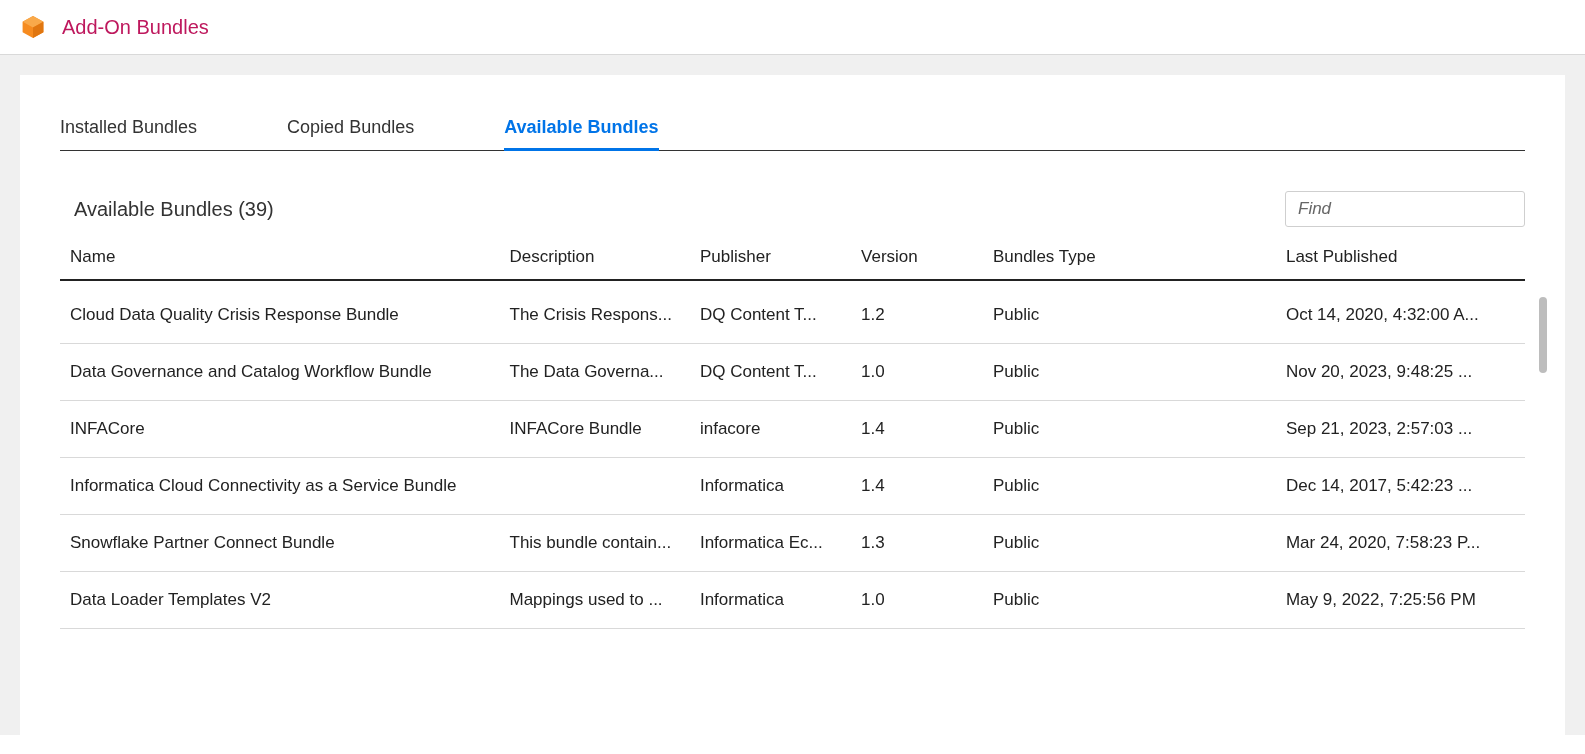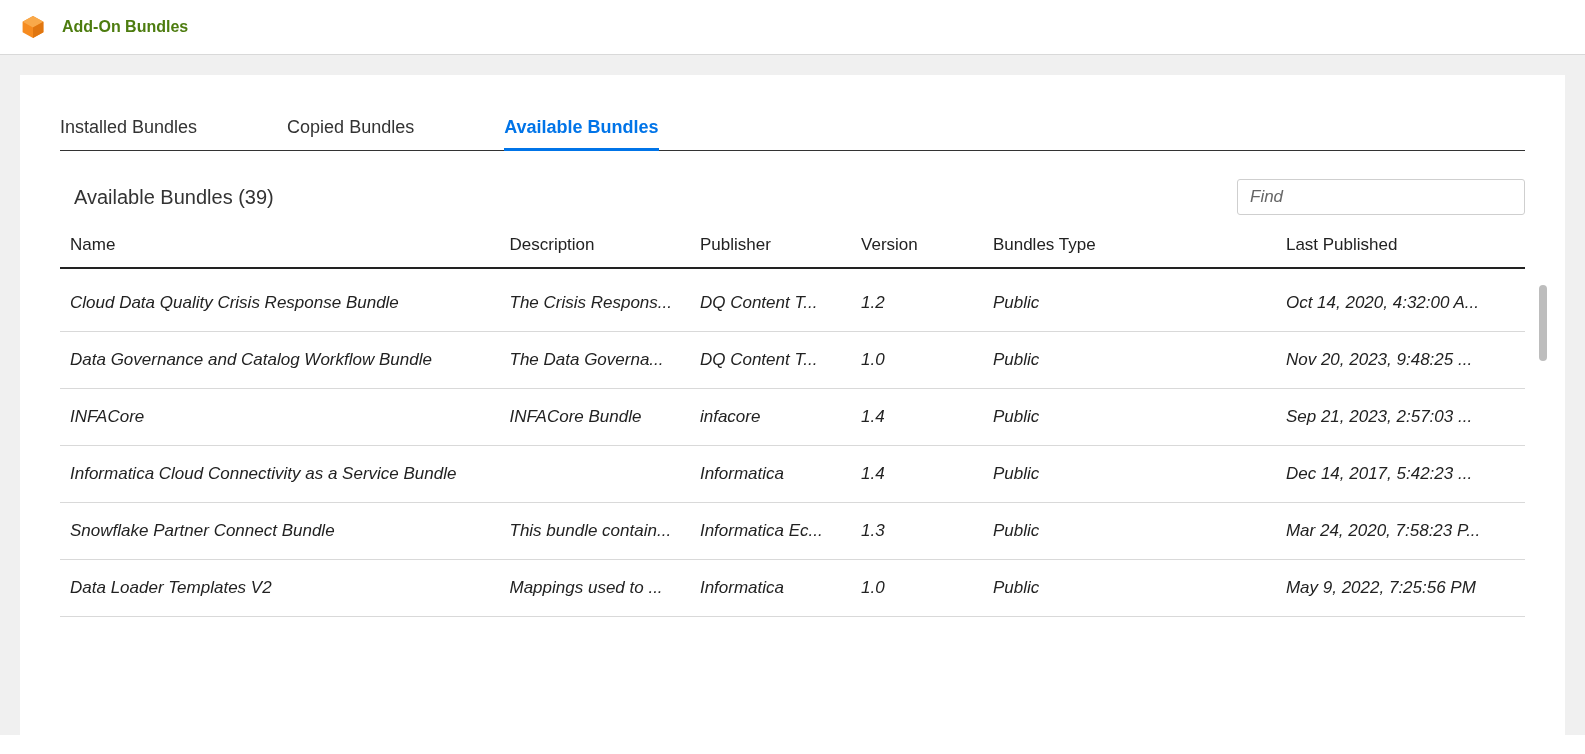--- a/index.html
+++ b/index.html
@@ -15,21 +15,21 @@
       display: flex;
       align-items: center;
       padding: 14px 20px;
       border-bottom: 1px solid #d9d9d9;
     }
     .page-header .hex-icon {
       width: 26px; height: 26px; margin-right: 16px;
       display: flex; align-items: center; justify-content: center;
     }
     .page-header .title {
-      font-size: 16px; font-weight: 700; color: #4d7c0f;
+      font-size: 20px; font-weight: 400; color: #be185d;
     }
 
     .page-body-outer {
       background: #f0f0f0;
       padding: 20px 20px 0 20px;
     }
     .panel {
       background: #fff;
       min-height: 660px;
       padding: 36px 40px 0 40px;
@@ -51,27 +51,27 @@
     .tab.active {
       color: #0074e8; font-weight: 600;
       border-bottom: 3px solid #0074e8;
       margin-bottom: -1px;
     }
 
     .section-bar {
       display: flex;
       align-items: center;
       justify-content: space-between;
-      margin-top: 28px;
+      margin-top: 40px;
       padding: 0 0 0 14px;
       gap: 16px;
     }
     .section-title { font-size: 20px; color: #333; }
     .find-box {
-      width: 288px; height: 36px;
+      width: 240px; height: 36px;
       border: 1px solid #cfcfcf;
       border-radius: 3px;
       padding: 0 12px;
       font-size: 17px; font-style: italic; color: #666;
       font-family: inherit;
     }
     .find-box::placeholder { color: #666; font-style: italic; }
 
     .table-wrap { margin-top: 8px; position: relative; }
 
@@ -79,21 +79,21 @@
       width: 100%; border-collapse: collapse; table-layout: fixed;
     }
     table.bundles thead th {
       text-align: left; font-weight: 400; font-size: 17px; color: #222;
       padding: 12px 10px; border-bottom: 2px solid #222;
       white-space: nowrap;
     }
     table.bundles tbody td {
       font-size: 17px; color: #222;
       padding: 18px 10px; border-bottom: 1px solid #d9d9d9;
-      white-space: nowrap; overflow: hidden; text-overflow: ellipsis; font-style: italic;
+      white-space: nowrap; overflow: hidden; text-overflow: ellipsis;
     }
     table.bundles tbody tr:first-child td { padding-top: 24px; }
     .link-cell { color: #0074e8; cursor: pointer; }
 
     
     col.c-name { width: 30%; }
     col.c-desc { width: 13%; }
     col.c-pub  { width: 11%; }
     col.c-ver  { width: 9%; }
     col.c-type { width: 20%; }

